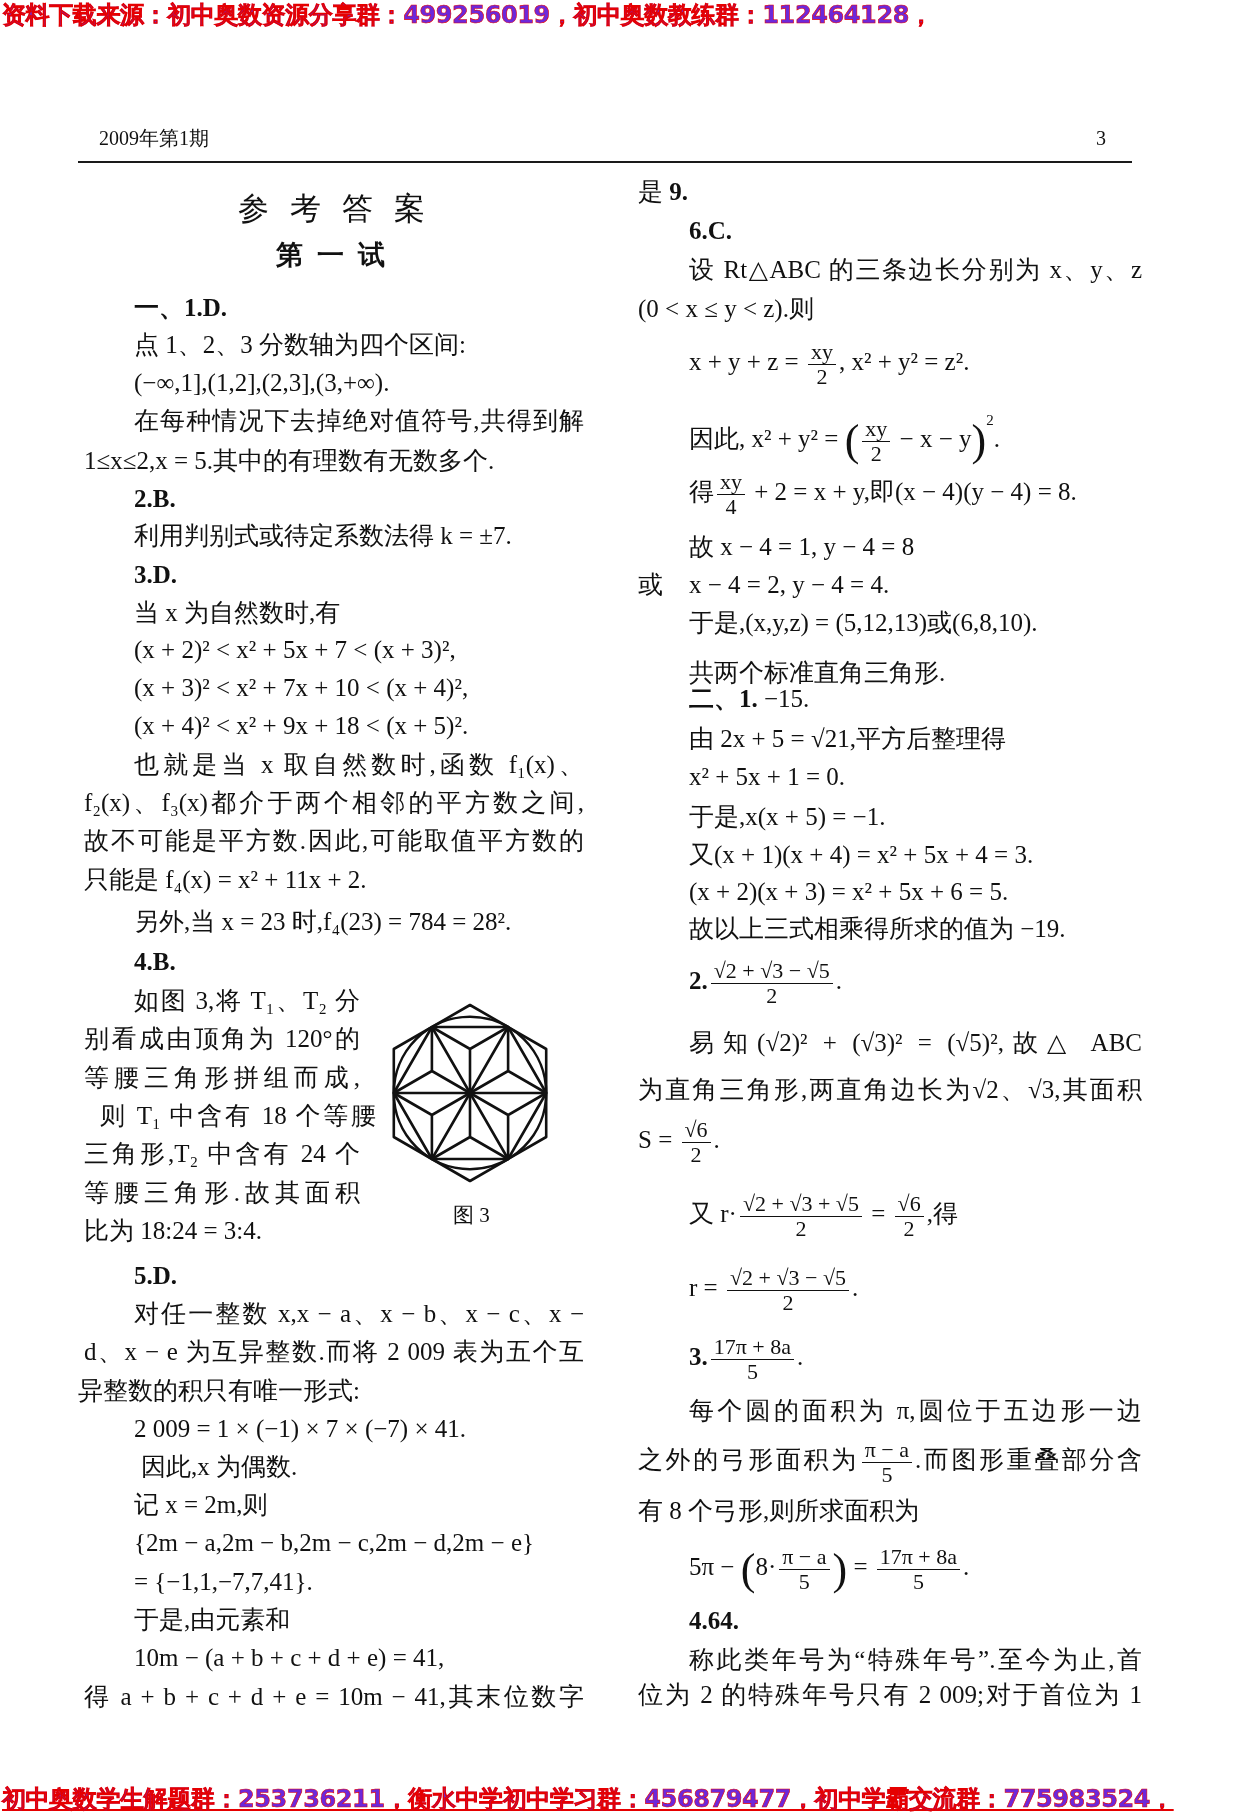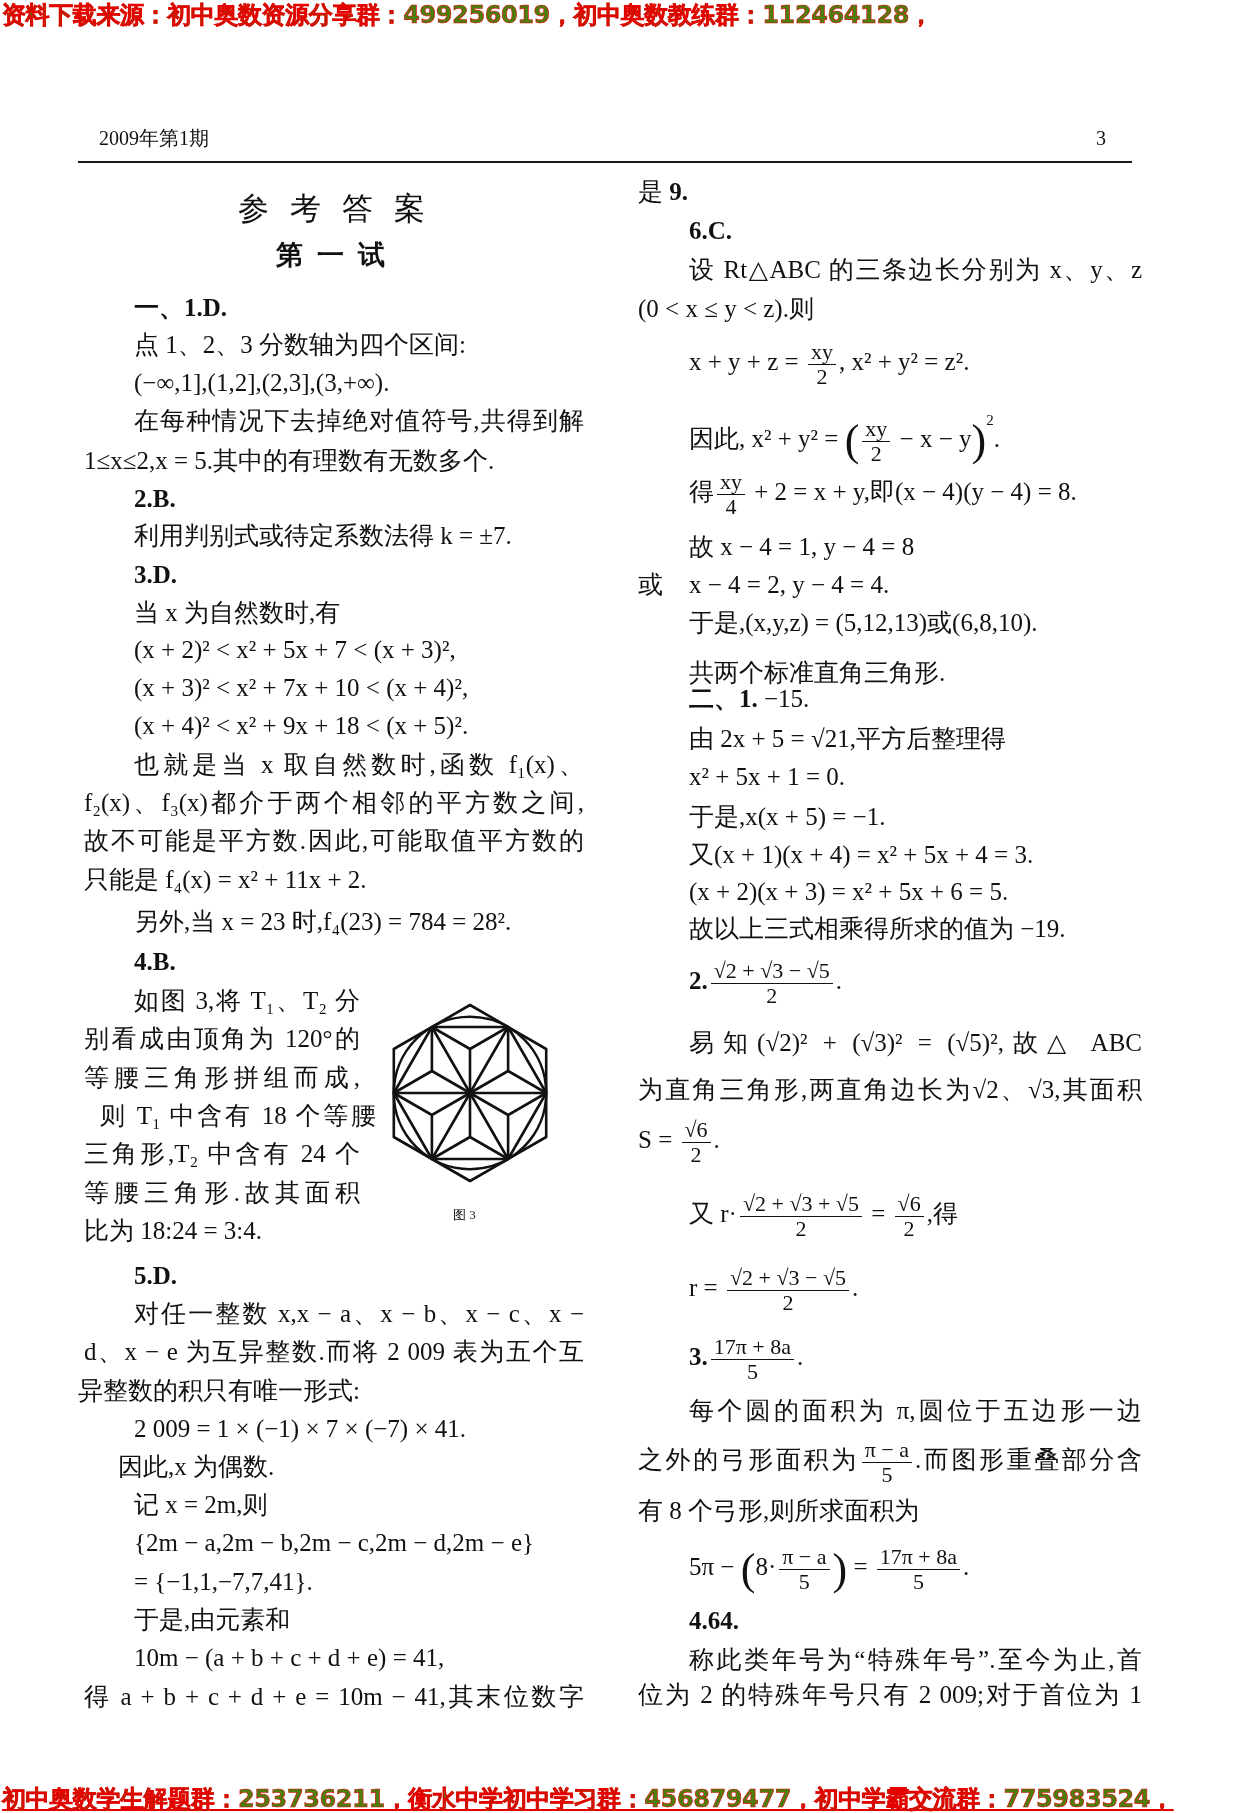--- a/index.html
+++ b/index.html
@@ -5,40 +5,40 @@
   html, body { margin:0; padding:0; }
   body {
     width:1240px; height:1813px; position:relative; overflow:hidden;
     background:#ffffff; color:#111111;
     font-family:"Liberation Serif","DejaVu Serif",serif;
   }
   .wm {
     position:absolute; left:2px; white-space:nowrap;
     font-family:"DejaVu Sans","Liberation Sans",sans-serif;
     font-weight:bold; font-size:24px; line-height:28px; letter-spacing:-0.4px;
-    color:#4d7c0f; -webkit-text-stroke:0.6px #e60000;
+    color:#6d28d9; -webkit-text-stroke:0.6px #e60000;
   }
   .wm-top { top:1px; }
   .wm-bottom { top:1785px;text-decoration:underline; }
   .hdr { position:absolute; top:126px; font-size:20px; line-height:24px; white-space:nowrap; }
   .rule { position:absolute; top:161px; left:78px; width:1054px; height:2px; background:#1a1a1a; }
   .ttl { position:absolute; font-size:31px; line-height:38px; letter-spacing:21px; white-space:nowrap; }
   .sub { position:absolute; font-size:27px; line-height:34px; letter-spacing:14px; font-weight:bold; white-space:nowrap;
          font-family:"DejaVu Sans","Liberation Sans",sans-serif; }
   .ln { position:absolute; font-size:25px; line-height:30px; white-space:nowrap; }
   .j { white-space:normal; text-align:justify; text-align-last:justify; height:30px; }
   .b { font-weight:bold; }
   .frac { display:inline-flex; flex-direction:column; align-items:center; vertical-align:middle;
           font-size:22px; line-height:24px; margin:0 3px; }
   .frac .n { border-bottom:1.5px solid #111; padding:0 3px; }
   .frac .d { padding:0 3px; }
   .bp { font-size:44px; line-height:30px; vertical-align:middle; font-weight:300; }
   .ex { font-size:15px; vertical-align:22px; }
   .fig { position:absolute; left:380px; top:995px; width:180px; height:196px; }
-  .cap { position:absolute; left:453px; top:1204px; font-size:13px; line-height:22px; white-space:nowrap; }
+  .cap { position:absolute; left:453px; top:1204px; font-size:21px; line-height:22px; white-space:nowrap; }
 </style>
 </head>
 <body>
 
 <div class="wm wm-top">资料下载来源：初中奥数资源分享群：499256019，初中奥数教练群：112464128，</div>
 <div class="wm wm-bottom">初中奥数学生解题群：253736211，衡水中学初中学习群：456879477，初中学霸交流群：775983524，</div>
 
 <div class="hdr" style="left:99px">2009年第1期</div>
 <div class="hdr" style="left:1096px">3</div>
 <div class="rule"></div>
@@ -90,21 +90,21 @@
            M128.1,32 L128.1,76 L166.2,98 M128.1,76 L90,98"></path>
     </g>
   </svg>
   <div class="cap">图 3</div>
 
   <div class="ln b" style="left:134px;top:1261px">5.D.</div>
   <div class="ln j" style="left:134px;top:1299px;width:450px">对任一整数 x,x − a、x − b、x − c、x −</div>
   <div class="ln j" style="left:84px;top:1337px;width:500px">d、x − e 为互异整数.而将 2 009 表为五个互</div>
   <div class="ln" style="left:78px;top:1376px">异整数的积只有唯一形式:</div>
   <div class="ln" style="left:134px;top:1414px">2 009 = 1 × (−1) × 7 × (−7) × 41.</div>
-  <div class="ln" style="left:118px;top:1452px">因此,x 为偶数.</div>
+  <div class="ln" style="left:141px;top:1452px">因此,x 为偶数.</div>
   <div class="ln" style="left:134px;top:1490px">记 x = 2m,则</div>
   <div class="ln" style="left:134px;top:1528px">{2m − a,2m − b,2m − c,2m − d,2m − e}</div>
   <div class="ln" style="left:134px;top:1567px">= {−1,1,−7,7,41}.</div>
   <div class="ln" style="left:134px;top:1605px">于是,由元素和</div>
   <div class="ln" style="left:134px;top:1643px">10m − (a + b + c + d + e) = 41,</div>
   <div class="ln j" style="left:84px;top:1682px;width:500px">得 a + b + c + d + e = 10m − 41,其末位数字</div>
 </section>
 
 <section>
   <div class="ln" style="left:638px;top:177px">

